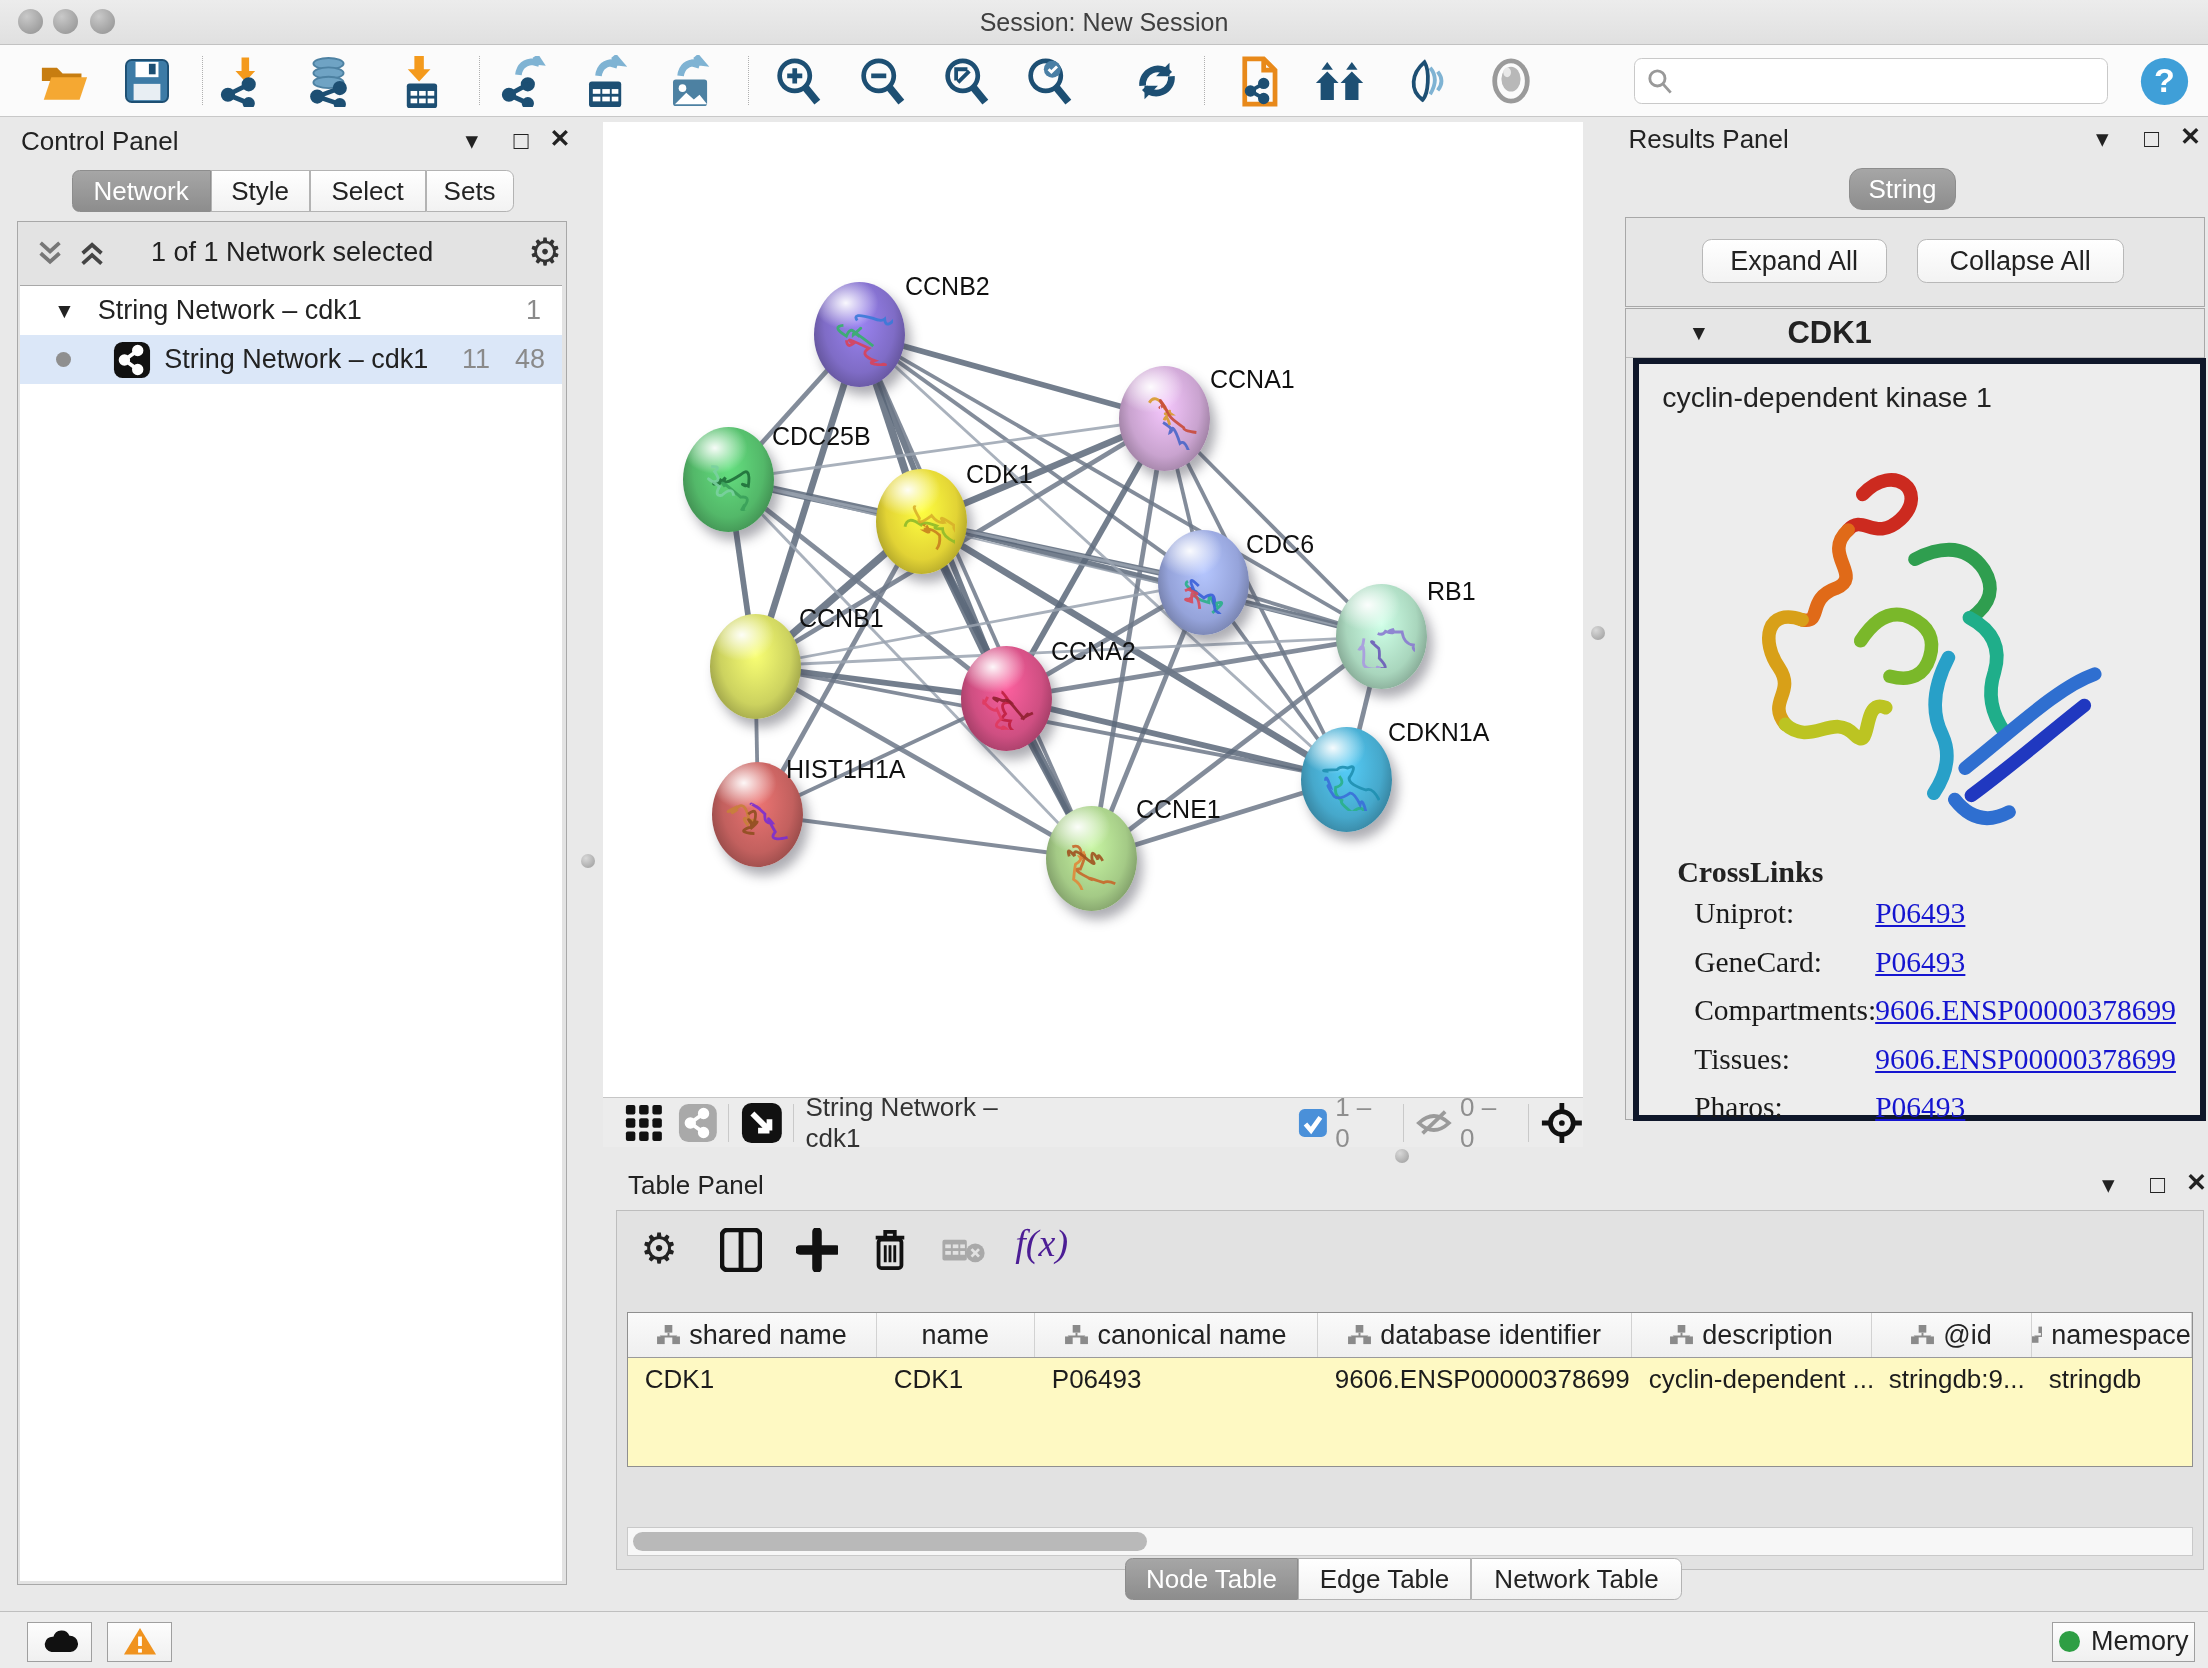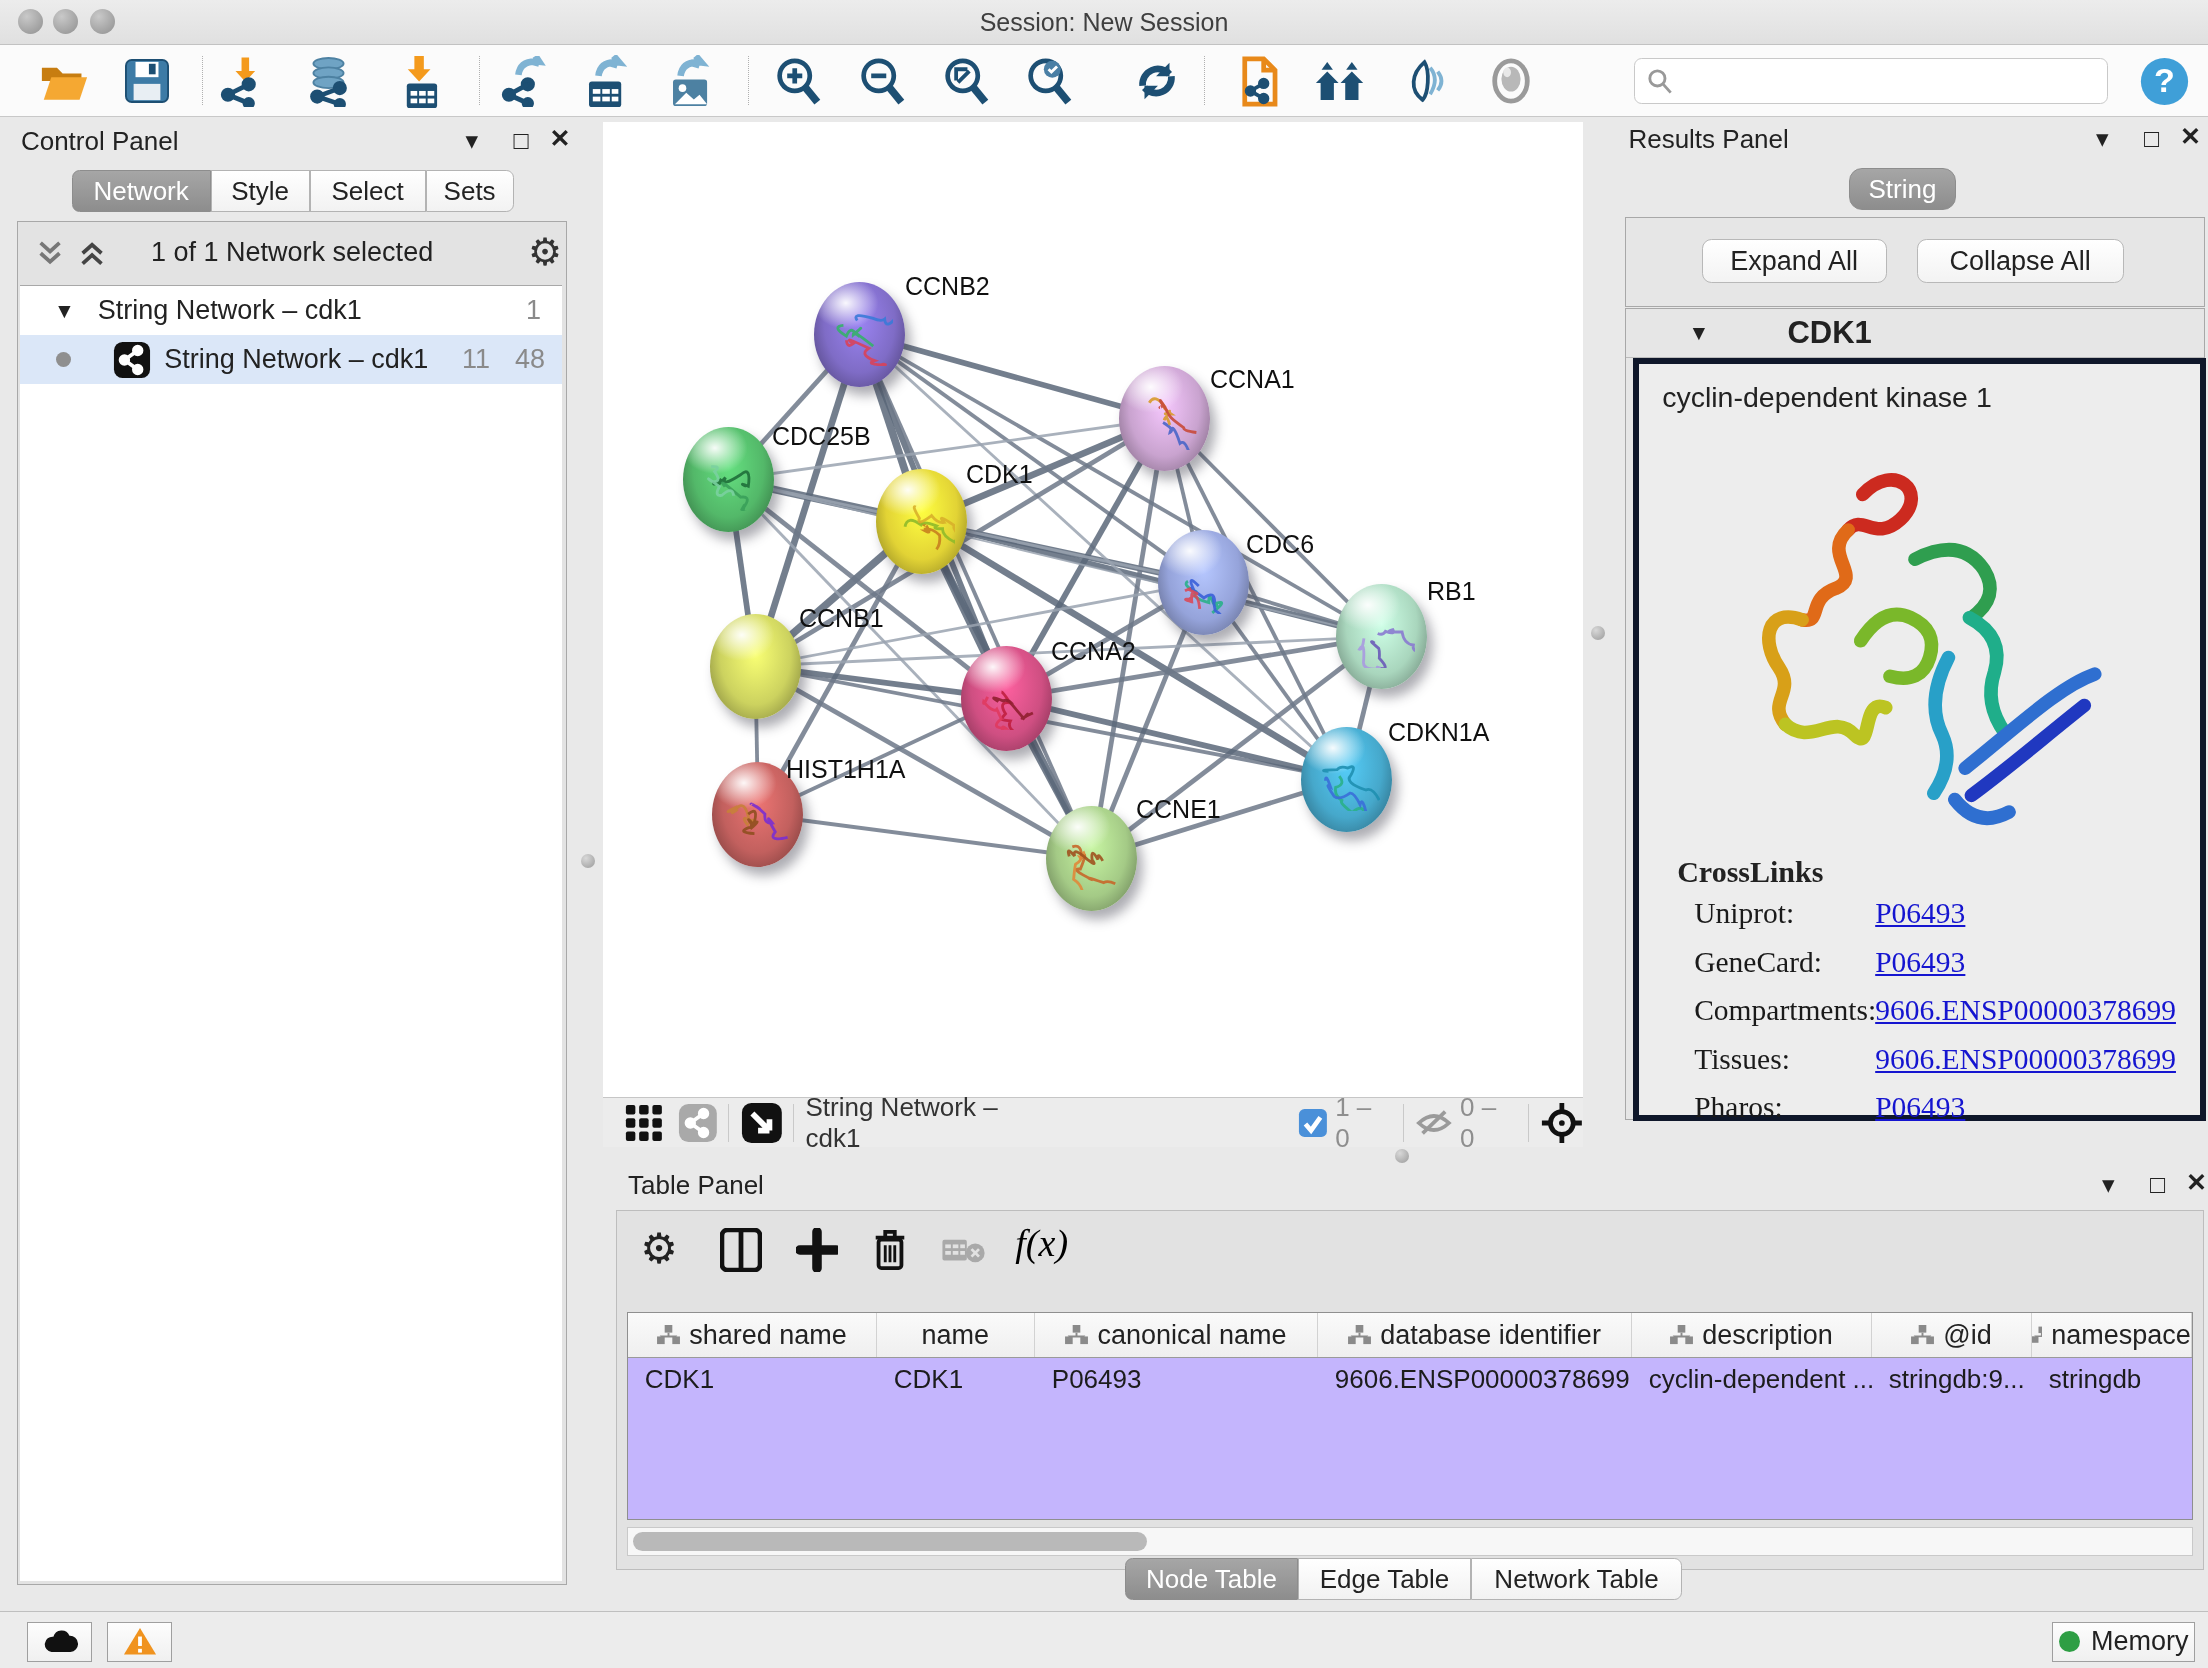--- a/index.html
+++ b/index.html
@@ -49,21 +49,21 @@
         font-size:27px;display:flex;align-items:center;justify-content:center;}
   #rp-sec{left:7.6px;top:186px;width:578px;height:810px;border:1px solid #a8a8a8;background:#e6e6e6;}
   #rp-sec-hdr{left:0;top:0;width:100%;height:48px;border-bottom:1px solid #bbb;display:flex;align-items:center;}
   #rp-body{left:7.6px;top:49px;width:561px;height:751px;background:#ededed;border:6px solid #0f172a;}
   .xl-row{position:absolute;left:0;width:100%;height:38px;font-family:"Liberation Serif",serif;font-size:29.5px;}
   .xl-label{position:absolute;left:55px;color:#1a1a1a;}
   .xl-link{position:absolute;left:236px;color:#1515d0;text-decoration:underline;}
   
   #table-panel{left:603px;top:1168px;width:1605px;height:442px;}
   #tp-box{left:13.3px;top:42px;width:1586px;height:358px;background:#e2e2e2;border:1px solid #bdbdbd;}
-  #tp-table{left:9.5px;top:101px;width:1566px;height:208px;background:#c4b5fd;border:1px solid #8f8f8f;box-sizing:border-box;}
+  #tp-table{left:9.5px;top:101px;width:1566px;height:155px;background:#fef9c3;border:1px solid #8f8f8f;box-sizing:border-box;}
   #tp-header{display:flex;height:44px;background:linear-gradient(#fafafa,#efefef);border-bottom:1.9px solid #9a9a9a;}
   .th{display:flex;align-items:center;justify-content:center;gap:9.5px;font-size:27px;color:#222;
       border-right:1px solid #d2d2d2;box-sizing:border-box;overflow:hidden;white-space:nowrap;}
   #tp-row{display:flex;height:42px;align-items:center;}
   .td{font-size:26px;color:#1c1c1c;padding-left:17px;box-sizing:border-box;overflow:hidden;white-space:nowrap;}
   #tp-hscroll{left:9.5px;top:316px;width:1566px;height:28.5px;background:#f7f7f7;border:1px solid #c9c9c9;box-sizing:border-box;}
   #tp-thumb{left:5.7px;top:3.8px;width:514px;height:19px;border-radius:9.5px;background:#b9b9b9;}
   
   #statusbar{left:0;top:1611px;width:2208px;height:57px;background:#ececec;border-top:1px solid #bfbfbf;}
   .sbtn{top:9.5px;height:38px;background:linear-gradient(#fdfdfd,#f0f0f0);border:1.9px solid #9f9f9f;
@@ -596,21 +596,21 @@
             <rect x="11" y="9" width="6" height="4"></rect>
             <rect x="19" y="9" width="5" height="4"></rect>
             <rect x="3" y="16" width="6" height="4"></rect>
             <rect x="11" y="16" width="6" height="4"></rect>
             <rect x="19" y="16" width="5" height="4"></rect>
           </g>
           <circle cx="35" cy="18" r="10"></circle>
           <path d="M31 14 l8 8 M39 14 l-8 8" stroke="#e2e2e2" stroke-width="3"></path>
         </g>
       </svg>
-    <div class="abs" style="left:398px;top:9.5px;font-family:'Liberation Serif',serif;font-style:italic;font-size:38px;color:#000000">f(x)</div>
+    <div class="abs" style="left:398px;top:9.5px;font-family:'Liberation Serif',serif;font-style:italic;font-size:38px;color:#4c1d95">f(x)</div>
 
     <div id="tp-table" class="abs">
       <div id="tp-header">
           <div class="th" style="width: 249px;">
             <svg width="23" height="21" viewBox="0 0 24 22">
               <rect x="8" y="0" width="8" height="8" fill="#8a8a8a"></rect>
               <rect x="0" y="12" width="8" height="8" fill="#8a8a8a"></rect>
               <rect x="16" y="12" width="8" height="8" fill="#8a8a8a"></rect>
               <path d="M12 8 v3 M4 12 h16 M4 12 v-1 M20 12 v-1" stroke="#8a8a8a" stroke-width="2" fill="none"></path>
             </svg>

